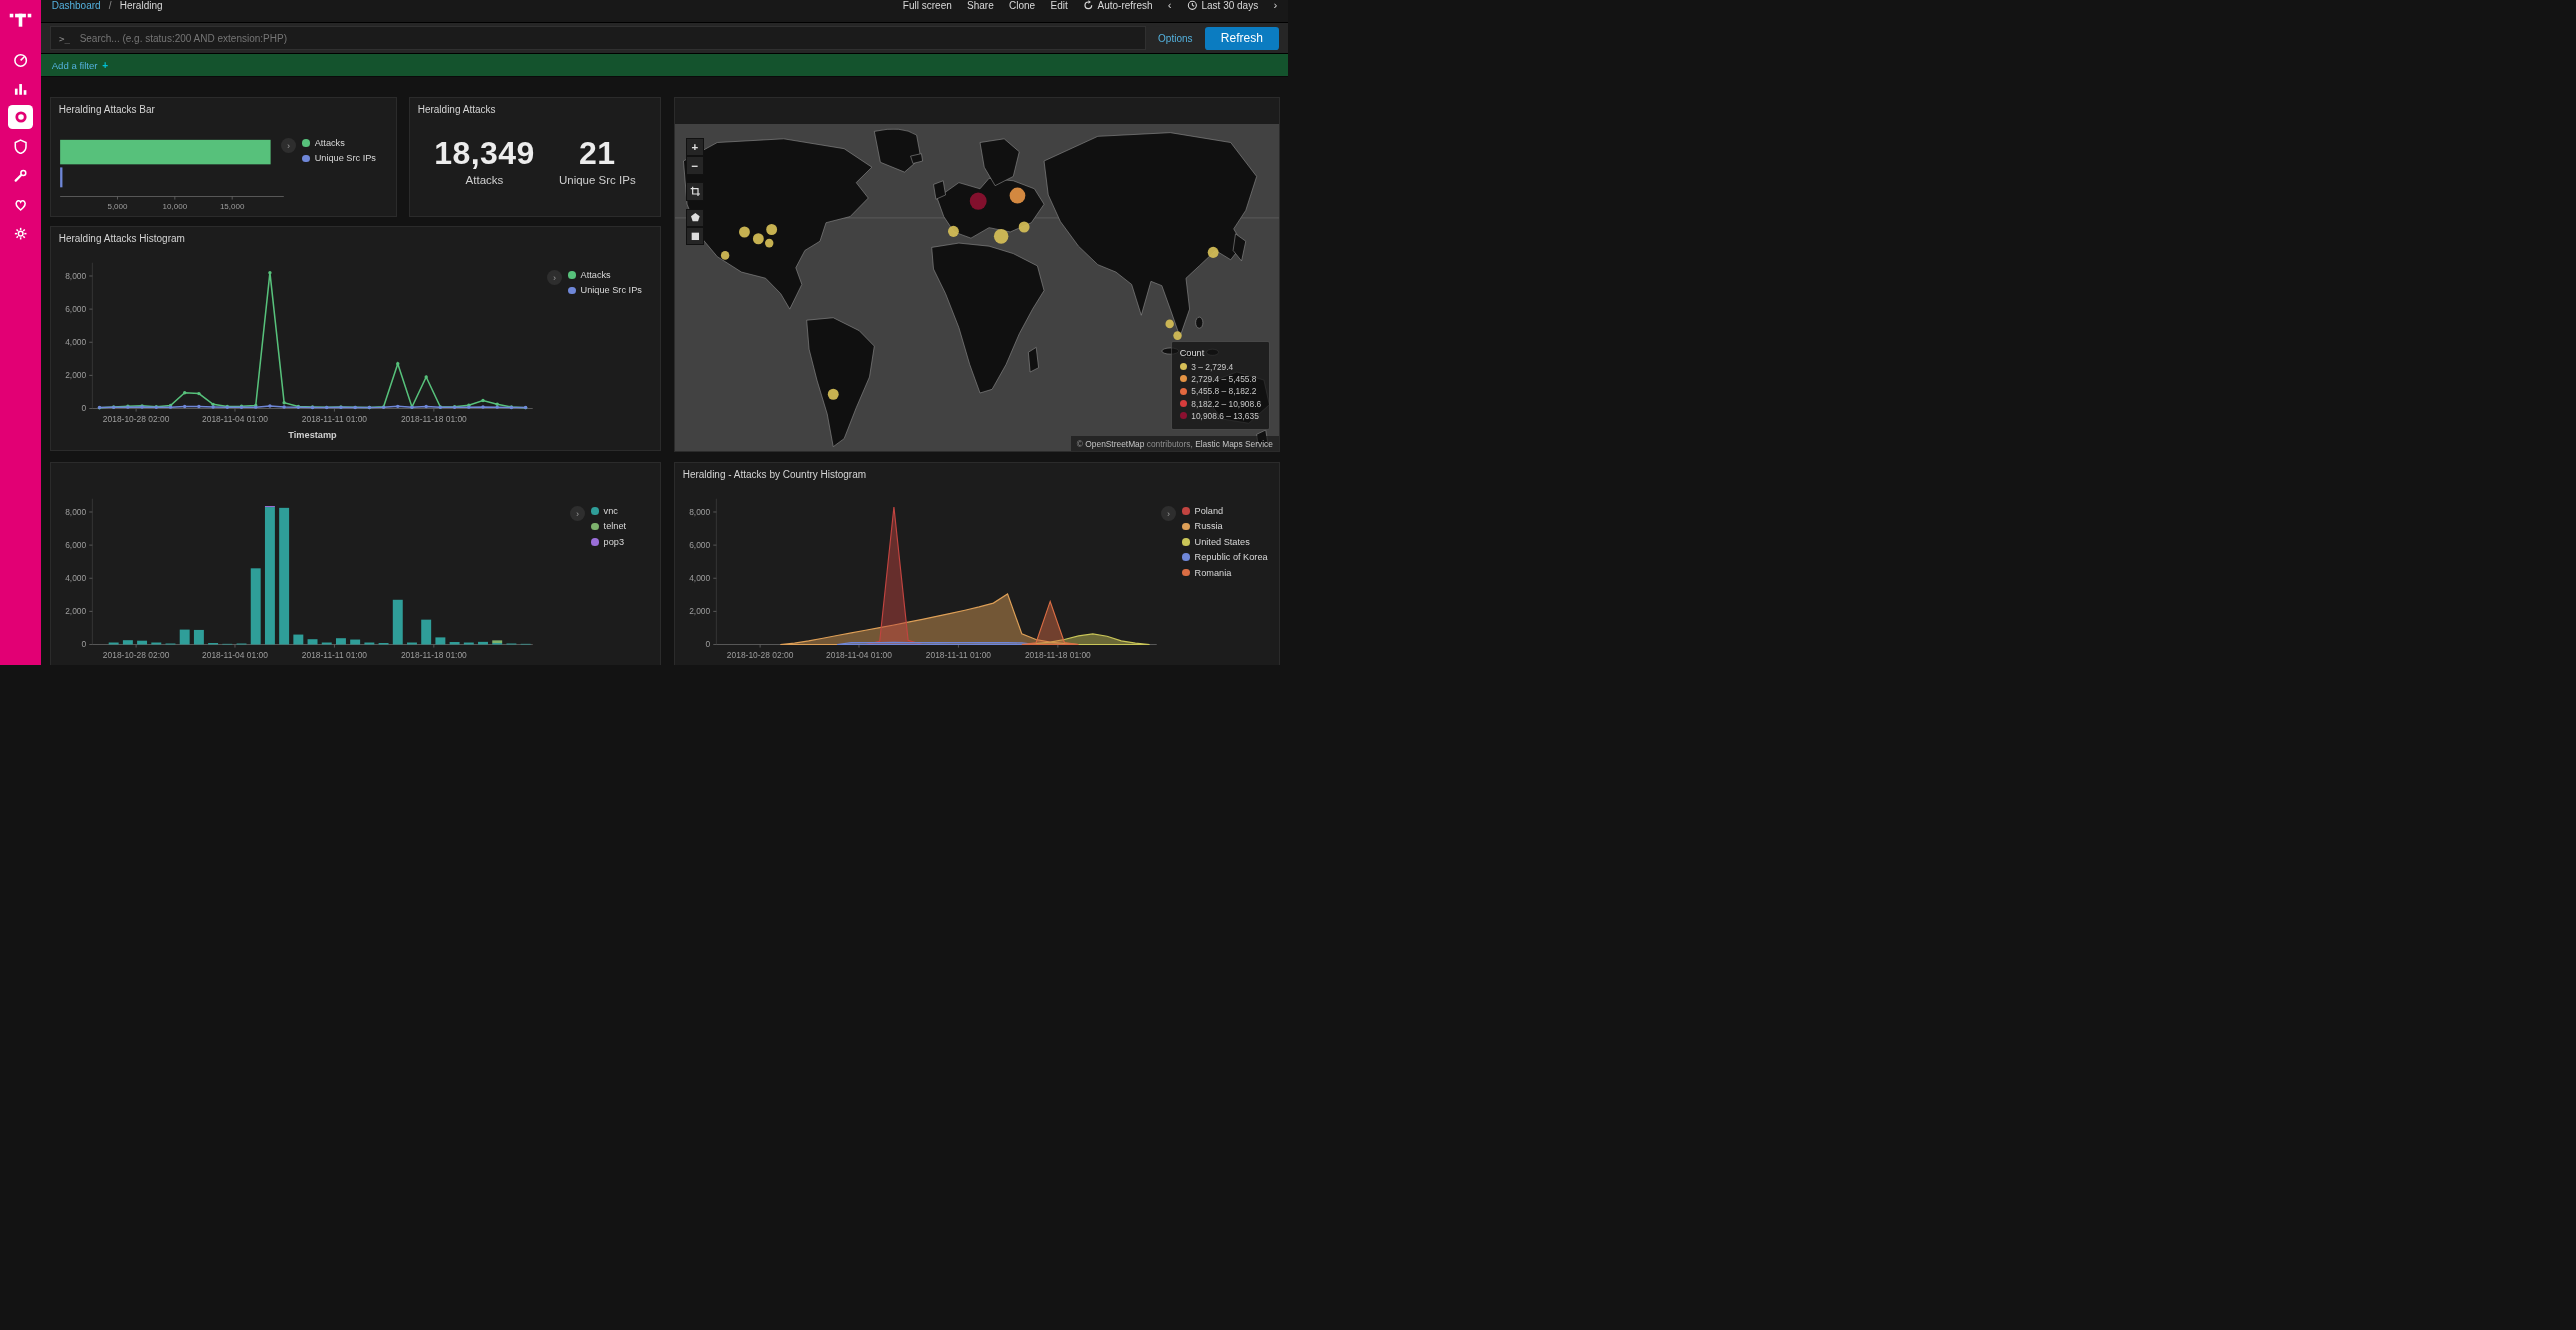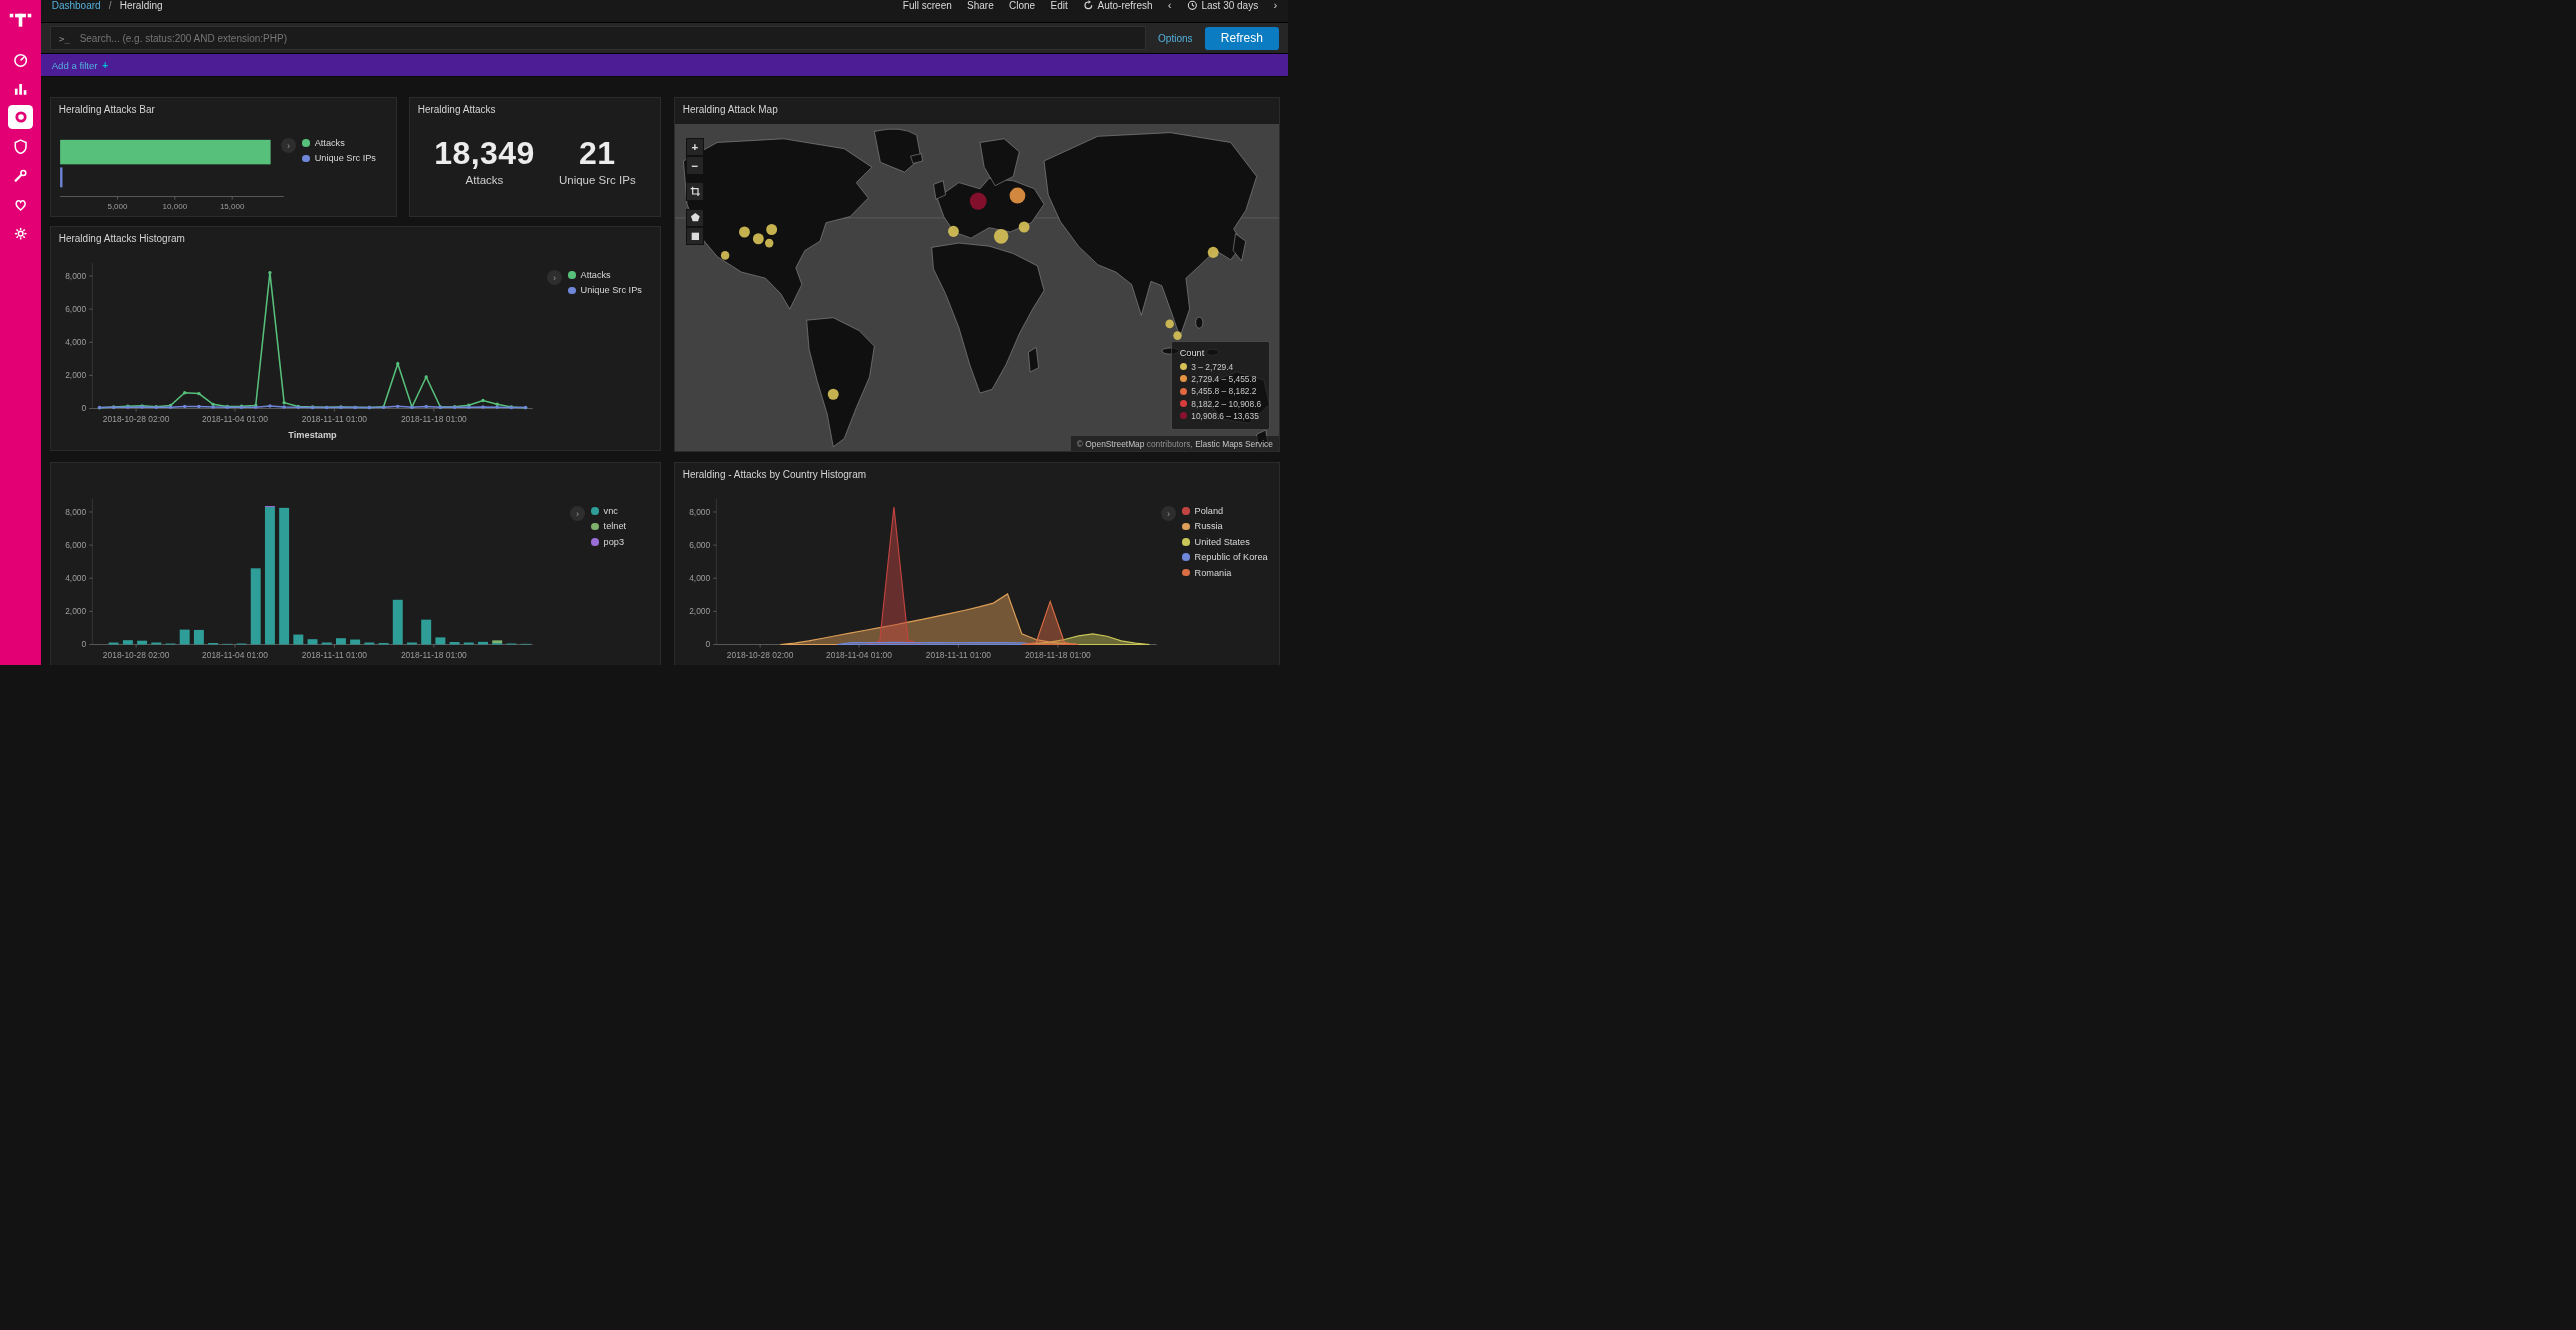--- a/index.html
+++ b/index.html
@@ -30,21 +30,21 @@
   .search-box{flex:1;height:21.5px;background:#1b1b1b;border:0.8px solid #303030;display:flex;align-items:center;padding:0 7.7px;}
   .prompt{font-family:"DejaVu Sans Mono",monospace;color:#8a8a8a;margin-right:7.7px;font-size:9.2px;}
   .search-input{flex:1;background:transparent;border:none;outline:none;color:#c9c9c9;font-size:10px;
                 font-family:"Liberation Sans","DejaVu Sans",sans-serif;}
   .search-input::placeholder{color:#757575;}
   .options-link{color:#54b1dd;margin:0 12.3px;text-align:right;}
   .refresh-btn{width:74px;height:23px;background:#0b7cc1;border:none;border-radius:3.1px;color:#fff;
                font-size:12px;font-family:inherit;}
 
   
-  .filterbar{position:absolute;left:41px;right:0;top:54px;height:23px;background:#4c1d95;
+  .filterbar{position:absolute;left:41px;right:0;top:54px;height:23px;background:#14532d;
              display:flex;align-items:center;padding:0 10.7px;box-sizing:border-box;border-bottom:0.8px solid #0a0a0a;}
   .add-filter{color:#54b1dd;font-size:9.6px;}
   .filter-plus{color:#00c1d4;font-weight:bold;margin-left:4.6px;font-size:10px;}
 
   
   .panel{position:absolute;background:#1c1c1c;border:0.8px solid #2b2b2b;box-sizing:border-box;overflow:hidden;}
   .panel-title{font-size:10px;color:#d4d4d4;padding:6.1px 7.7px;white-space:nowrap;}
   #p1{left:50px;top:97px;width:347px;height:120px;}
   #p2{left:409px;top:97px;width:252px;height:120px;}
   #p3{left:674px;top:97px;width:606px;height:355px;}
@@ -235,21 +235,20 @@
       <div class="metric-label" data-interactable="false">Attacks</div>
     </div>
     <div data-interactable="false">
       <div class="metric-value" data-interactable="false">21</div>
       <div class="metric-label" data-interactable="false">Unique Src IPs</div>
     </div>
   </div>
 </div>
 
 <div class="panel" id="p3" data-interactable="false">
-  <div class="panel-title" data-interactable="false">Heralding Attack Map</div>
   <div class="map-area" data-interactable="true">
     <svg id="map-svg" viewBox="0 0 1000 530" preserveAspectRatio="none" data-interactable="true">
       <rect x="0" y="0" width="1000" height="530" fill="#424242"></rect>
       <line x1="0" y1="152" x2="1000" y2="152" stroke="rgba(255,255,255,0.10)" stroke-width="2"></line>
       <g fill="#101010" stroke="#8d8d8d" stroke-width="1" stroke-linejoin="round" data-interactable="false">
         <path d="M14,60 L70,30 L180,24 L280,40 L326,70 L300,95 L320,120 L290,150 L250,160 L240,190 L215,205 L200,233 L210,260 L190,300 L175,275 L150,250 L110,240 L70,215 L40,180 L20,130 Z"></path>
         <path d="M330,12 Q375,2 400,18 L407,55 L380,78 L340,62 Z"></path>
         <path d="M218,318 L262,314 L305,335 L330,360 L322,410 L300,460 L280,510 L262,523 L252,470 L235,415 L222,365 Z"></path>
         <path d="M434,120 L470,95 L505,105 L520,88 L560,92 L595,105 L611,130 L590,160 L555,175 L520,168 L490,185 L462,175 L445,150 Z"></path>
         <path d="M505,30 L545,24 L570,45 L560,85 L530,100 L512,70 Z"></path>

